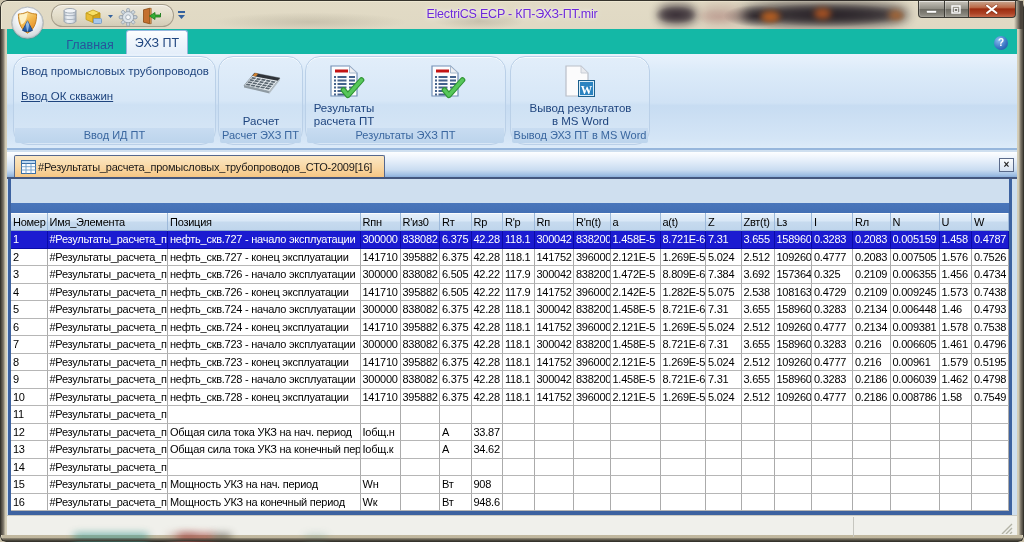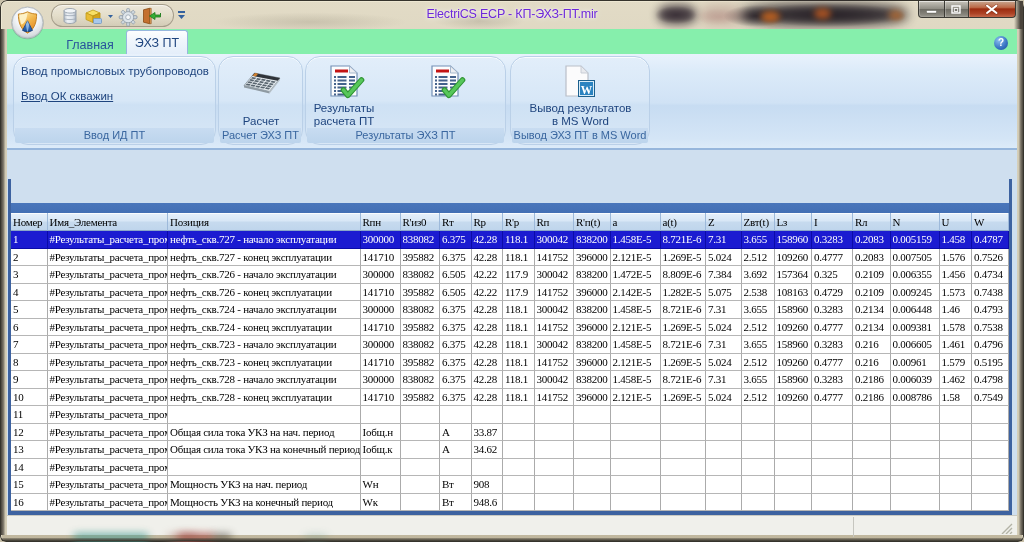--- a/index.html
+++ b/index.html
@@ -35,21 +35,21 @@
   #cap-max{left:26px;width:25px;
     background:linear-gradient(180deg,#c8c5bc 0%,#908e85 48%,#6e6c64 52%,#8a887f 88%,#a5a39a 100%);}
   #cap-close{left:50px;width:48px;border-radius:0 0 4px 0;
     background:linear-gradient(180deg,#c8a892 0%,#bc6a48 40%,#9c2c10 50%,#ad4326 78%,#c4684a 100%);}
   .glyph{position:absolute;left:0;top:0;}
 
   
   #client{left:7px;top:29px;width:1010px;height:506px;background:#d5e5f7;}
 
   
-  #tabrow{left:0;top:0;width:1010px;height:25px;background:#86efac;}
+  #tabrow{left:0;top:0;width:1010px;height:25px;background:#14b8a6;}
   #tab-glav{left:52px;top:4px;width:62px;height:21px;text-align:center;font-size:12.5px;color:#29539b;padding-top:5px;box-sizing:border-box;}
   #tab-ehz{left:119px;top:1px;width:62px;height:24px;background:linear-gradient(180deg,#fdfeff,#f0f6fc 40%,#e4eefa);
     border:1px solid #96b7de;border-bottom:none;border-radius:3px 3px 0 0;
     text-align:center;font-size:12.5px;color:#1e447e;padding-top:5px;box-sizing:border-box;}
   #help{left:987px;top:7px;width:14px;height:14px;border-radius:50%;
     background:radial-gradient(circle at 35% 30%,#8cc0f0,#3672c2 60%,#1d4f96);
     color:#fff;font-size:10px;font-weight:bold;text-align:center;line-height:14px;}
 
   
   #ribbon{left:0;top:25px;width:1010px;height:96px;
@@ -76,21 +76,21 @@
   #docx{position:absolute;left:992px;top:6px;width:15px;height:14px;background:linear-gradient(180deg,#fafcfe,#d7e3f2);
     border:1px solid #5a6a8a;box-sizing:border-box;text-align:center;line-height:12px;font-size:10px;color:#222;font-weight:bold;}
 
   #grouppanel{left:4px;top:29px;width:998px;height:34px;
     background:linear-gradient(180deg,#4a76bb 0%,#3c68ad 60%,#37619f 100%);
     color:#fff;font-size:12px;margin-top:24px;}
   #grouppanel span{position:absolute;left:22px;top:11px;}
 
   
   #grid{left:4px;top:63px;width:998px;height:298px;background:#fff;overflow:hidden;}
-  table{border-collapse:separate;border-spacing:0;table-layout:fixed;width:998px;font-family:Liberation Serif, serif;}
+  table{border-collapse:separate;border-spacing:0;table-layout:fixed;width:998px;font-family:Liberation Sans, sans-serif;}
   td,th{overflow:hidden;white-space:nowrap;font-weight:normal;text-align:left;
         font-size:11px;padding:0 0 0 2px;box-sizing:border-box;letter-spacing:-0.25px;}
   thead th{height:18px;background:linear-gradient(180deg,#e6f0fb 0%,#d8e7f6 45%,#c6daee 55%,#bfd5ec 100%);
     border-right:1px solid #9db9da;border-bottom:1px solid #8aa6c8;color:#000;box-shadow:inset 0 1px 0 #fafcfe;}
   tbody td{height:17.5px;max-height:17.5px;border-right:1px solid #ababab;border-bottom:1px solid #b6b6b6;color:#000;background:#fff;}
   tr.sel td{background:#1b1bd1;color:#fff;border-right-color:#0b0ba8;border-bottom-color:#0b0ba8;}
 
   
   .vb{background:#3d62a0;}
   #statusbar{left:0;top:365px;width:1010px;height:20px;background:#f0f0eb;border-top:1px solid #c9c9c2;box-sizing:border-box;}
@@ -316,20 +316,28 @@
           <rect x="14.5" y="16.5" width="14" height="14" fill="none" stroke="#d8ecf8" stroke-width="1"></rect>
           <text x="21.5" y="28.5" text-anchor="middle" font-family="Liberation Serif,serif" font-size="11.5" font-weight="bold" fill="#ffffff">W</text>
         </svg>
         <div style="position:absolute;left:0;right:0;top:43px;">Вывод результатов<br>в MS Word</div>
       </div>
       <div class="grpcap">Вывод ЭХЗ ПТ в MS Word</div>
     </div>
   </div>
 
   <div class="abs" id="mdi">
+    <div class="abs" id="doctabbar">
+      <div id="doctab"><svg style="position:absolute;left:6px;top:4px;" width="15" height="14" viewBox="0 0 15 14">
+        <rect x="0.5" y="0.5" width="14" height="13" fill="#fdfdfe" stroke="#3a6ea5" stroke-width="1"></rect>
+        <rect x="0.5" y="0.5" width="14" height="3" fill="#bcd8f2" stroke="#3a6ea5" stroke-width="1"></rect>
+        <path d="M0.5,6.7 H14.5 M0.5,10 H14.5 M5,3.5 V13.5 M10,3.5 V13.5" stroke="#6d9ecb" stroke-width="0.9"></path>
+      </svg><span style="margin-left:23px;font-size:11px;letter-spacing:-0.2px;">#Результаты_расчета_промысловых_трубопроводов_СТО-2009[16]</span></div>
+      <div id="docx">×</div>
+    </div>
     <div class="abs vb" style="left:1px;top:29px;width:3px;height:336px;"></div>
     <div class="abs vb" style="left:1002px;top:29px;width:3px;height:336px;"></div>
     <div class="abs" id="grouppanel">
         <span>Перетащите заголовок колонки на эту панель для группировки по выбранному полю</span>
       </div>
     <div class="abs" id="grid">
 <table>
 <colgroup>
             <col style="width:36.5px">
             <col style="width:120.5px">

